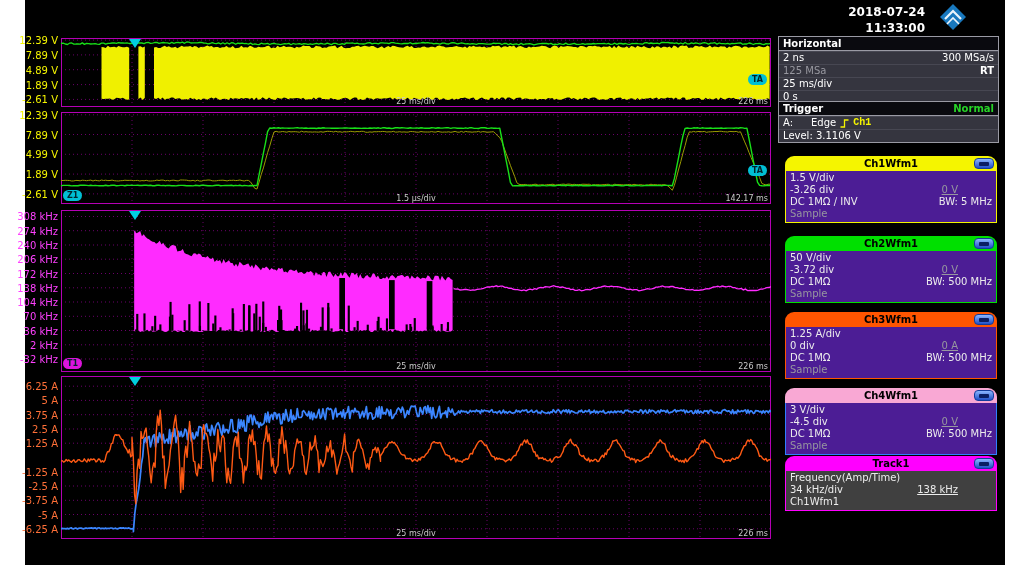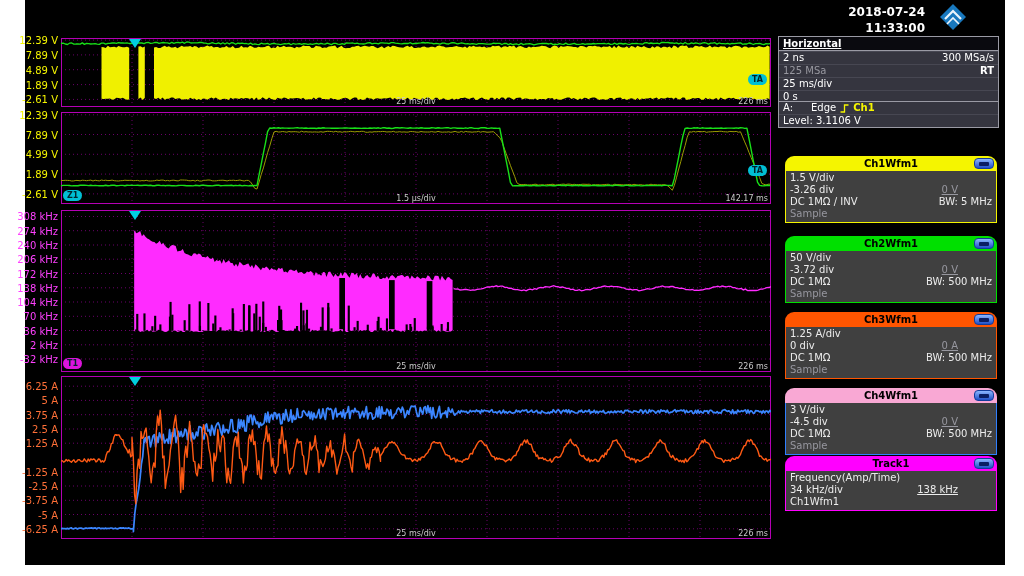--- a/index.html
+++ b/index.html
@@ -11,34 +11,34 @@
 
   .grid{position:absolute;background:#000;}
   .wavesvg{position:absolute;left:0;top:0;width:100%;height:100%;z-index:1;}
   .ylab{position:absolute;right:calc(100% + 3px);transform:translateY(-50%);font-size:10px;white-space:nowrap;z-index:3;}
   .tlabel{position:absolute;bottom:1px;left:0;width:100%;text-align:center;font-size:8px;color:#c9c9c9;z-index:3;}
   .rlabel{position:absolute;bottom:1px;right:3px;font-size:8px;color:#c9c9c9;z-index:3;}
   .trig-marker{position:absolute;top:1px;width:0;height:0;border-left:6px solid transparent;border-right:6px solid transparent;border-top:9px solid #00cfe0;transform:translateX(-6px);z-index:4;}
   .badge{position:absolute;font-size:8px;font-weight:bold;background:#00bfd4;color:#00242b;border-radius:7px;padding:0 4px;line-height:11px;height:11px;z-index:4;}
 
   .panel{position:absolute;left:753px;width:221px;background:#35353f;border:1px solid #9a9aa4;color:#fff;font-size:10px;box-sizing:border-box;}
-  .panel-header{display:flex;justify-content:space-between;background:#0a0a0f;font-weight:bold;padding:1px 4px;border-bottom:1px solid #9a9aa4;text-decoration:underline;}
+  .panel-header{display:flex;justify-content:space-between;background:#0a0a0f;font-weight:bold;padding:1px 4px;border-bottom:1px solid #9a9aa4;}
   .prow{display:flex;justify-content:space-between;align-items:center;padding:0 4px;height:12px;line-height:12px;border-top:1px solid #474752;}
   .prow:first-of-type{border-top:none;}
   .dim{color:#97979f;}
   .bold{font-weight:bold;}
   .green{color:#27d427;font-weight:bold;}
-  .ch1text{color:#f5f500;font-weight:bold;}
+  .ch1text{color:#f5f500;font-weight:bold;font-family:Liberation Mono, monospace;}
   .trigsrc{display:flex;align-items:center;gap:3px;}
 
   .sigbox{position:absolute;left:760px;width:212px;box-sizing:border-box;}
   .sighead{position:relative;height:15px;border-radius:9px 9px 0 0;text-align:center;font-size:10px;font-weight:bold;color:#000;line-height:15px;}
   .collapse{position:absolute;right:3px;top:2px;width:20px;height:11px;border-radius:4px;background:linear-gradient(#8cb6ff,#2050c8);border:1px solid #123c9c;box-sizing:border-box;}
   .collapse::after{content:"";position:absolute;left:4px;top:3px;width:10px;height:4px;background:#0a1e64;border-radius:1px;}
-  .sigbody{background:#404040;border:1px solid #888;border-top:none;padding:1px 4px 2px;font-size:10px;color:#ececec;}
+  .sigbody{background:#4c1d95;border:1px solid #888;border-top:none;padding:1px 4px 2px;font-size:10px;color:#ececec;}
   .sigbody.trackbg{background:#404040;}
   .sigrow{display:flex;justify-content:space-between;height:12px;line-height:12px;white-space:nowrap;}
   .sigrow .mid{margin-right:34px;text-decoration:underline;}
 </style>
 </head>
 <body>
 
 <div class="page">
   <div class="scope">
 
@@ -233,20 +233,24 @@
         <span>25 ms/div</span>
         <span></span>
       </div>
       <div class="prow">
         <span>0 s</span>
         <span></span>
       </div>
     </div>
 
     <div class="panel" style="top:101px;">
+      <div class="panel-header">
+        <span>Trigger</span>
+        <span class="green">Normal</span>
+      </div>
       <div class="prow">
         <span class="trigsrc">
           <span>A:</span>
           <span style="width:12px"></span>
           <span>Edge</span>
           <svg width="11" height="11" viewBox="0 0 11 11">
               <path d="M1.5 9 H5.5 V2 H9.5" stroke="#f5f500" stroke-width="1.3" fill="none"></path>
             </svg>
           <span class="ch1text">Ch1</span>
         </span>

